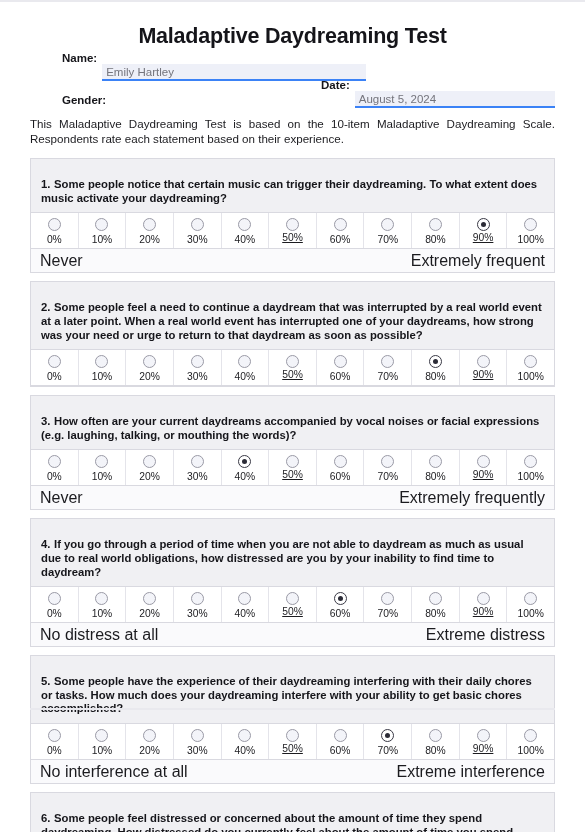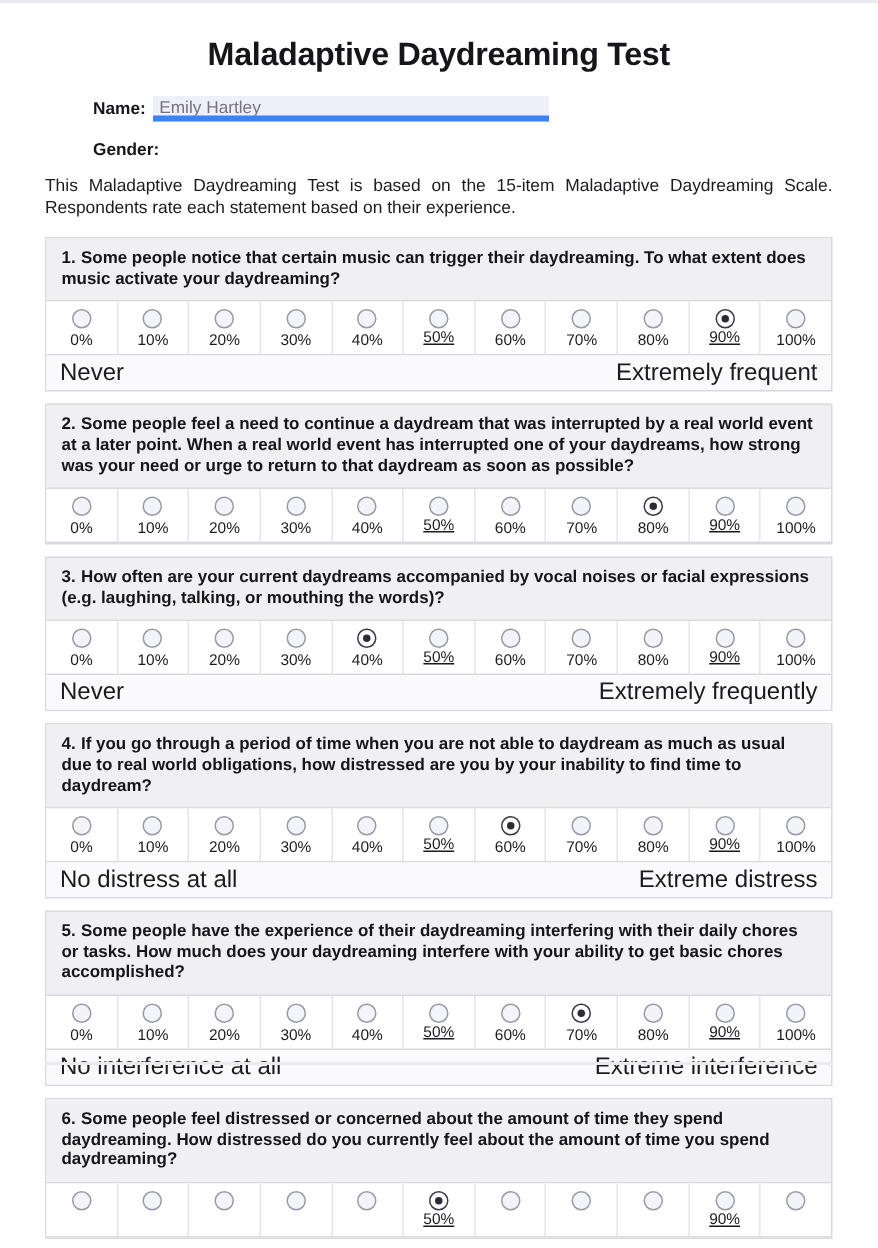--- a/index.html
+++ b/index.html
@@ -32,66 +32,67 @@
     padding-bottom: 14px;
   }
 
   
   .meta-row {
     display: flex;
     align-items: flex-end;
     margin-bottom: 9px;
     height: 18px;
   }
-  .meta-cell { display: flex; align-items: center; padding-left: 32px; }
+  .meta-cell { display: flex; align-items: flex-start; padding-left: 32px; }
   .meta-cell.name-cell  { width: 336px; }
   .meta-cell.age-cell   { flex: 1; }
   .meta-cell.gender-cell{ width: 259px; }
   .meta-cell.date-cell  { flex: 1; }
 
   .meta-label {
     font-size: 11.5px;
     font-weight: bold;
     color: #15151a;
     white-space: nowrap;
     padding-right: 5px;
     line-height: 16px;
   }
   .meta-field {
     flex: 1;
     font-size: 11.5px;
     color: #74747c;
     background: #eef0f8;
     border: none;
-    border-bottom: 4px solid #3b82f6;
+    border-bottom: 2px solid #3b82f6;
     padding: 1px 4px 1px 4px;
     line-height: 14px;
     height: 17px;
     white-space: nowrap;
     overflow: hidden;
+    margin-top: 14px;
   }
 
   
   .intro {
     font-size: 11.6px;
     line-height: 14.6px;
     text-align: justify;
     color: #1b1b1f;
     margin: 9px 0 12px 0;
   }
 
   
   .q-card {
     border: 1px solid #d9d9e0;
     margin-bottom: 8px;
     background: #ffffff;
   }
   .q-head {
     background: #f0f0f3;
-    padding: 7px 10px 7px 10px;
+    padding: 19px 10px 7px 10px;
     font-size: 11.3px;
     font-weight: bold;
     line-height: 13.6px;
     color: #15151a;
     border-bottom: 1px solid #d9d9e0;
   }
   .q-head .qnum {
     display: inline-block;
     width: 13px;
   }
@@ -173,23 +174,27 @@
     <div class="meta-cell name-cell">
       <span class="meta-label">Name:</span>
       <div class="meta-field">Emily Hartley</div>
     </div>
   </div>
 
   <div class="meta-row">
     <div class="meta-cell gender-cell">
       <span class="meta-label">Gender:</span>
     </div>
+    <div class="meta-cell date-cell">
+      <span class="meta-label">Date:</span>
+      <div class="meta-field">August 5, 2024</div>
+    </div>
   </div>
 
-  <p class="intro">This Maladaptive Daydreaming Test is based on the 15-item Maladaptive Daydreaming Scale. Respondents rate each statement based on their experience.</p>
+  <p class="intro">This Maladaptive Daydreaming Test is based on the 10-item Maladaptive Daydreaming Scale. Respondents rate each statement based on their experience.</p>
 
   <div id="questions-container">
       <div class="q-card">
         <div class="q-head"><span class="qnum">1.</span><span class="qtext">Some people notice that certain music can trigger their daydreaming. To what extent does music activate your daydreaming?</span></div>
         <div class="scale-row">
           <div class="scale-cell">
             <div class="radio"></div>
             <div class="scale-label">0%</div>
           </div>
           <div class="scale-cell">

